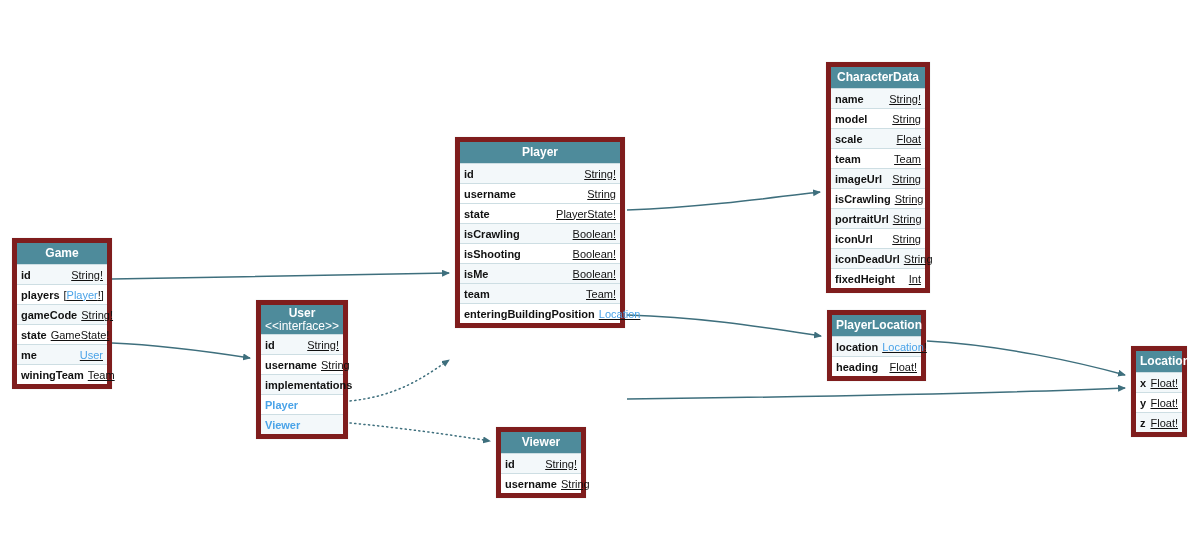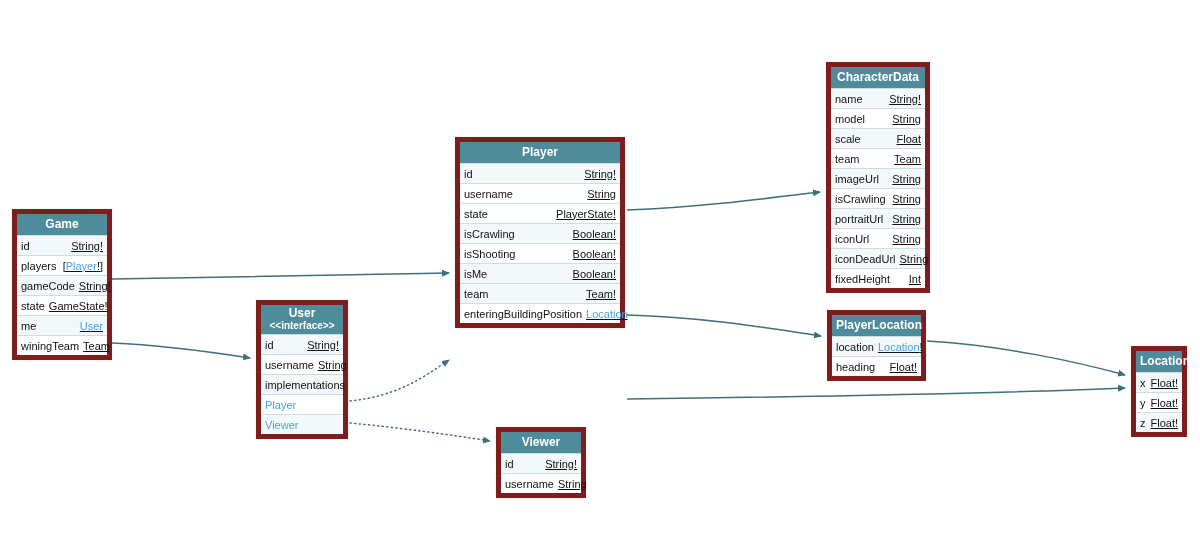--- a/index.html
+++ b/index.html
@@ -33,38 +33,38 @@
     padding:0 4px;
     white-space:nowrap;
   }
   .type-table .tbl-header.two-line{
     height:28px;
     line-height:15px;
     padding-top:1px;
   }
   .tbl-header .subtitle{
     display:block;
-    font-size:10px;
-    font-weight:bold;
+    font-size:12px;
+    font-weight:normal;
     line-height:10px;
   }
   .field-row{
     display:flex;
     justify-content:space-between;
     align-items:center;
     gap:4px;
     height:20px;
     line-height:20px;
     padding:0 4px;
     white-space:nowrap;
     box-sizing:border-box;
     border-top:1px solid #cddee3;
   }
   .field-row.alt{background:#f3f8fa;}
-  .field-name{color:#111111;}
+  .field-name{color:#111111;font-weight:bold;}
   .field-type{margin-left:auto;text-decoration:underline;}
   .link{color:#4aa3e8;}
 </style>
 </head>
 <body style="background: rgb(255, 255, 255);">
 
 <div id="canvas">
   <svg id="edges" xmlns="http://www.w3.org/2000/svg" viewBox="0 0 1200 547">
       <defs>
         <marker id="arrowhead" markerWidth="9" markerHeight="8" refX="7" refY="3.5" orient="auto" markerUnits="userSpaceOnUse">
@@ -74,21 +74,21 @@
       <path d="M 112 279 C 220 277, 370 275, 449 273" class="edge solid" stroke="#3e6f7d" marker-end="url(#arrowhead)"></path>
       <path d="M 112 343 C 160 345, 205 351, 250 358" class="edge solid" stroke="#3e6f7d" marker-end="url(#arrowhead)"></path>
       <path d="M 350 401 C 398 396, 424 377, 449 360" class="edge dotted" stroke="#3e6f7d" marker-end="url(#arrowhead)"></path>
       <path d="M 350 423 C 402 428, 452 435, 490 441" class="edge dotted" stroke="#3e6f7d" marker-end="url(#arrowhead)"></path>
       <path d="M 627 210 C 700 207, 762 199, 820 192" class="edge solid" stroke="#3e6f7d" marker-end="url(#arrowhead)"></path>
       <path d="M 627 315 C 700 317, 762 327, 821 336" class="edge solid" stroke="#3e6f7d" marker-end="url(#arrowhead)"></path>
       <path d="M 627 399 C 790 397, 1010 393, 1125 388" class="edge solid" stroke="#3e6f7d" marker-end="url(#arrowhead)"></path>
       <path d="M 927 341 C 1000 345, 1078 362, 1125 375" class="edge solid" stroke="#3e6f7d" marker-end="url(#arrowhead)"></path>
     </svg>
   <div id="tables">
-      <div class="type-table" style="left: 12px; top: 209px; width: 100px;">
+      <div class="type-table" style="left: 12px; top: 238px; width: 100px;">
         <div class="tbl-header" style="background: rgb(78, 139, 155); color: rgb(255, 255, 255);"><span>Game</span></div>
         <div class="field-row alt">
           <span class="field-name">id</span>
           <span class="field-type"><span>String!</span></span>
         </div>
         <div class="field-row">
           <span class="field-name">players</span>
           <span class="field-type"><span>[</span><span class="link">Player</span><span>!]</span></span>
         </div>
         <div class="field-row alt">

